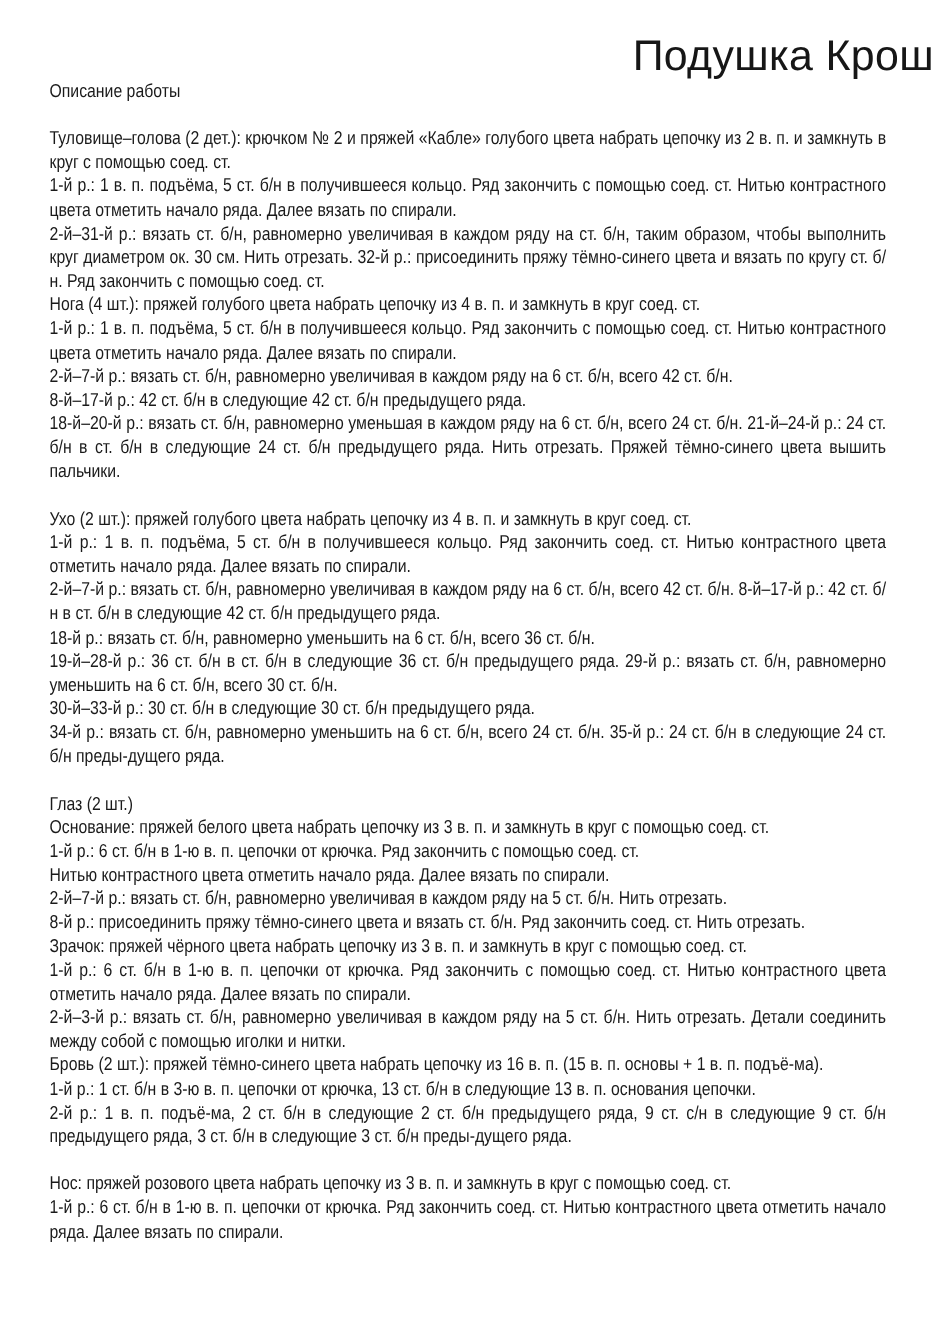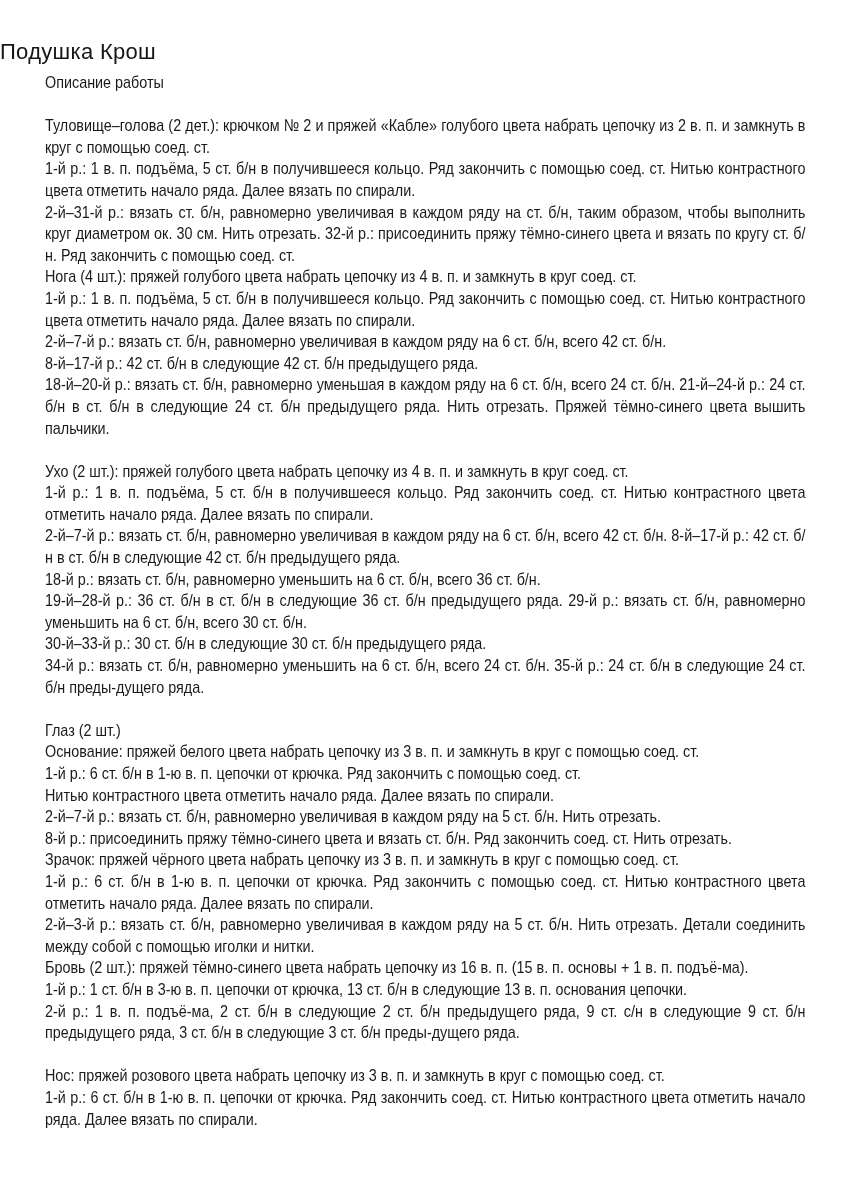--- a/index.html
+++ b/index.html
@@ -10,24 +10,24 @@
   .page {
     position: relative;
     width: 849px; height: 1200px;
     overflow: hidden;
     background: #ffffff;
     color: #1a1a1a;
     font-family: "Liberation Sans", "DejaVu Sans", sans-serif;
   }
   .title {
     margin: 34px 0 0 0;
-    font-size: 22px;
+    font-size: 39px;
     font-weight: 400;
     line-height: 36px;
-    text-align: left;
+    text-align: right;
     letter-spacing: 0.3px;
     color: #161616;
   }
   
   .content {
     width: 900px;
     margin: 2px 0 0 45px;
     transform: scaleX(0.845);
     transform-origin: 0 0;
   }

